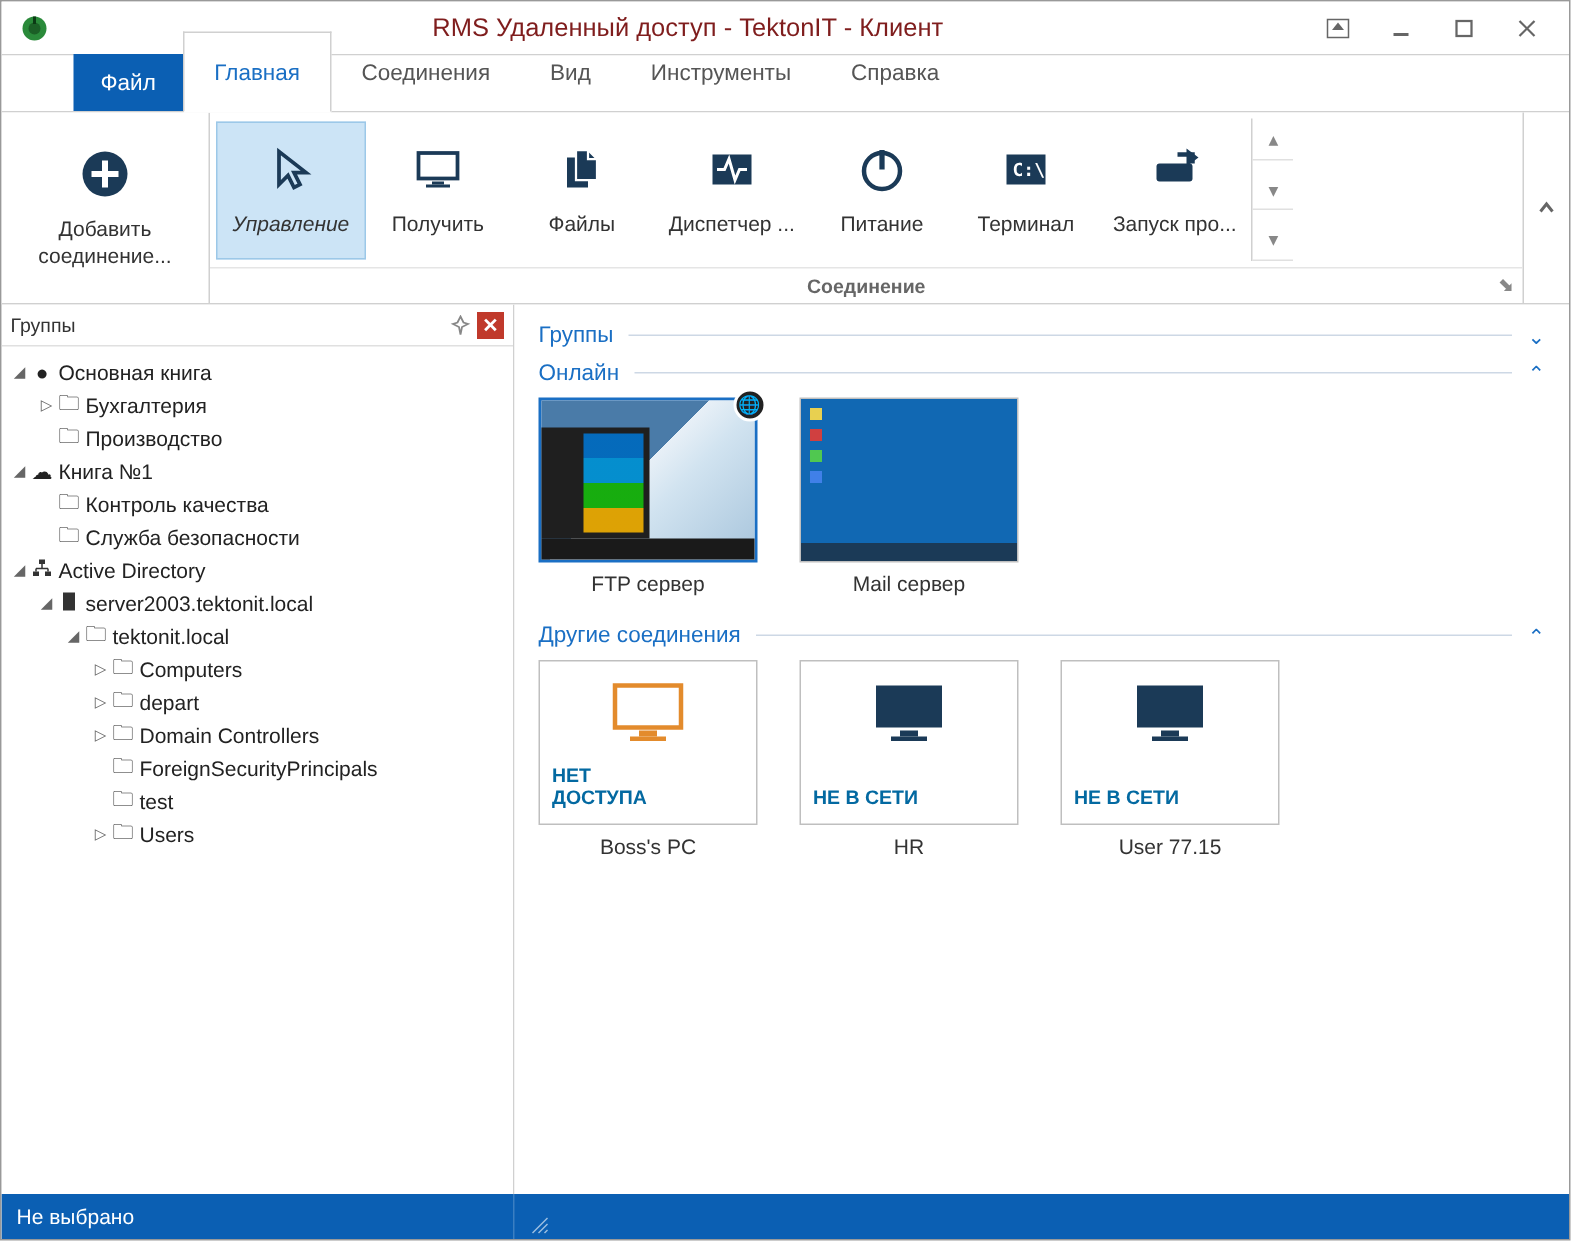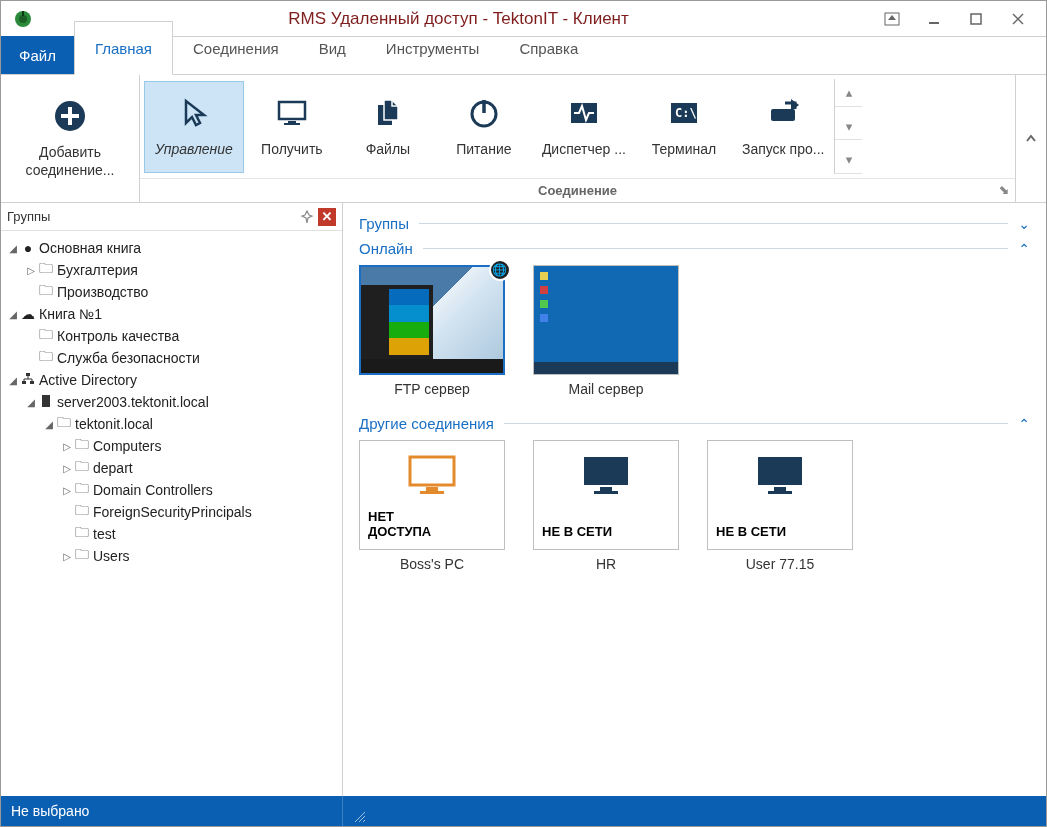--- a/index.html
+++ b/index.html
@@ -7,21 +7,21 @@
 
 
 .titlebar { height: 36px; background: #fff; display: flex; align-items: center; border-bottom: 1px solid #d0d0d0; }
 .titlebar .app-icon { width: 28px; height: 28px; margin-left: 8px; display: flex; align-items: center; justify-content: center; }
 .titlebar .title-text { flex: 1; text-align: center; font-size: 17px; color: #7f1d1d; }
 .titlebar .win-controls { display: flex; gap: 18px; margin-right: 16px; align-items: center; }
 .titlebar .win-btn { width: 24px; height: 24px; display: flex; align-items: center; justify-content: center; color: #666; cursor: pointer; }
 
 
 .ribbon-tabs { height: 38px; display: flex; align-items: flex-end; border-bottom: 1px solid #d0d0d0; background: #fff; }
-.ribbon-tabs .file-tab { background: #0b5fb3; color: #fff; padding: 19px 18px; font-size: 15px; cursor: pointer; height: 38px; display: flex; align-items: center; }
+.ribbon-tabs .file-tab { background: #0b5fb3; color: #fff; padding: 19px 18px; font-size: 15px; cursor: pointer; height: 38px; display: flex; align-items: center; margin-left: 48px; }
 .ribbon-tabs .tab { padding: 26px 20px; font-size: 15px; color: #555; cursor: pointer; height: 38px; display: flex; align-items: center; }
 .ribbon-tabs .tab.active { color: #1a6fc4; border: 1px solid #d0d0d0; border-bottom: 1px solid #fff; position: relative; top: 1px; background: #fff; }
 
 
 .ribbon { height: 128px; display: flex; align-items: stretch; border-bottom: 1px solid #d0d0d0; background: #fff; }
 .ribbon-group { display: flex; flex-direction: column; border-right: 1px solid #d0d0d0; }
 .ribbon-group.main { flex: 1; }
 .ribbon-group-items { flex: 1; display: flex; align-items: center; gap: 0; padding: 4px; }
 .ribbon-group-label { text-align: center; font-size: 13px; color: #666; padding: 4px 0; border-top: 1px solid #e5e5e5; position: relative; font-weight: bold; }
 .ribbon-group-label .dialog-launcher { position: absolute; right: 6px; top: 4px; color: #888; font-size: 12px; cursor: pointer; }
@@ -53,21 +53,21 @@
 .content-scroll { flex: 1; overflow: auto; padding: 8px 16px; }
 .group-header { display: flex; align-items: center; font-size: 15px; color: #1a6fc4; margin: 4px 0 8px 0; gap: 10px; cursor: pointer; }
 .group-header .gh-line { flex: 1; height: 1px; background: #cdd8e5; }
 .group-header .gh-chevron { color: #1a6fc4; font-size: 14px; }
 .cards { display: flex; gap: 28px; flex-wrap: wrap; margin-bottom: 18px; }
 .card { width: 146px; display: flex; flex-direction: column; gap: 6px; cursor: pointer; }
 .thumb { width: 146px; height: 110px; border: 1px solid #bfbfbf; background: #fff; position: relative; display: flex; align-items: center; justify-content: center; }
 .thumb .online-dot { position: absolute; top: -8px; right: -8px; width: 22px; height: 22px; border-radius: 50%; background: #222; border: 2px solid #fff; display: flex; align-items: center; justify-content: center; color: #fff; font-size: 12px; }
 .thumb.active { border: 2px solid #1a6fc4; }
 .card-label { text-align: center; font-size: 14px; color: #333; }
-.status-text { font-size: 13px; color: #000000; font-weight: bold; text-align: left; padding: 0 8px; align-self: stretch; }
+.status-text { font-size: 13px; color: #0369a1; font-weight: bold; text-align: left; padding: 0 8px; align-self: stretch; }
 
 
 .desk-win10 { width: 100%; height: 100%; background: linear-gradient(135deg, #4a7ba8 45%, #e8f0f7 45%, #d1e3f0 60%, #a8c5dc 100%); position: relative; }
 .desk-win10 .taskbar { position: absolute; bottom: 0; left: 0; right: 0; height: 14px; background: #1a1a1a; }
 .desk-win10 .start-menu { position: absolute; bottom: 14px; left: 0; width: 72px; height: 74px; background: #1f1f1f; }
 .desk-win10 .start-menu::before { content: ""; position: absolute; right: 4px; top: 4px; width: 40px; height: 66px; background: linear-gradient(to bottom, #0078d7 0 25%, #00a2ed 25% 50%, #16c60c 50% 75%, #ffb900 75% 100%); opacity: 0.85; }
 .desk-blue { width: 100%; height: 100%; background: #1168b3; position: relative; }
 .desk-blue .taskbar { position: absolute; bottom: 0; left: 0; right: 0; height: 12px; background: #1b3a57; }
 .desk-blue .icon-col { position: absolute; left: 6px; top: 6px; display: flex; flex-direction: column; gap: 6px; }
 .desk-blue .icon-col span { width: 8px; height: 8px; background: #e8d050; display: block; }
@@ -163,31 +163,31 @@
       <div class="ribbon-btn">
         <span class="ri-icon"><svg width="36" height="36" viewBox="0 0 36 36">
               <path d="M8 10 L8 30 L22 30 L22 10 Z" fill="#1b3a57"></path>
               <path d="M14 5 L14 25 L28 25 L28 11 L22 5 Z" fill="#1b3a57" stroke="#fff" stroke-width="1.5"></path>
               <path d="M22 5 L22 11 L28 11" fill="none" stroke="#fff" stroke-width="1.5"></path>
             </svg></span>
         <span class="ri-label">Файлы</span>
       </div>
       <div class="ribbon-btn">
         <span class="ri-icon"><svg width="36" height="36" viewBox="0 0 36 36">
+              <rect x="5" y="8" width="26" height="20" fill="#1b3a57"></rect>
+              <polyline points="8,18 13,18 16,11 20,25 23,18 28,18" fill="none" stroke="#fff" stroke-width="2"></polyline>
+            </svg></span>
+        <span class="ri-label">Диспетчер ...</span>
+      </div>
+      <div class="ribbon-btn">
+        <span class="ri-icon"><svg width="36" height="36" viewBox="0 0 36 36">
               <circle cx="18" cy="19" r="12" fill="none" stroke="#1b3a57" stroke-width="3"></circle>
               <line x1="18" y1="5" x2="18" y2="18" stroke="#1b3a57" stroke-width="3.5"></line>
             </svg></span>
         <span class="ri-label">Питание</span>
-      </div>
-      <div class="ribbon-btn">
-        <span class="ri-icon"><svg width="36" height="36" viewBox="0 0 36 36">
-              <rect x="5" y="8" width="26" height="20" fill="#1b3a57"></rect>
-              <polyline points="8,18 13,18 16,11 20,25 23,18 28,18" fill="none" stroke="#fff" stroke-width="2"></polyline>
-            </svg></span>
-        <span class="ri-label">Диспетчер ...</span>
       </div>
       <div class="ribbon-btn">
         <span class="ri-icon"><svg width="36" height="36" viewBox="0 0 36 36">
               <rect x="5" y="8" width="26" height="20" fill="#1b3a57"></rect>
               <text x="9" y="22" fill="#fff" font-size="12" font-family="monospace" font-weight="bold">C:\</text>
             </svg></span>
         <span class="ri-label">Терминал</span>
       </div>
       <div class="ribbon-btn">
         <span class="ri-icon"><svg width="36" height="36" viewBox="0 0 36 36">

